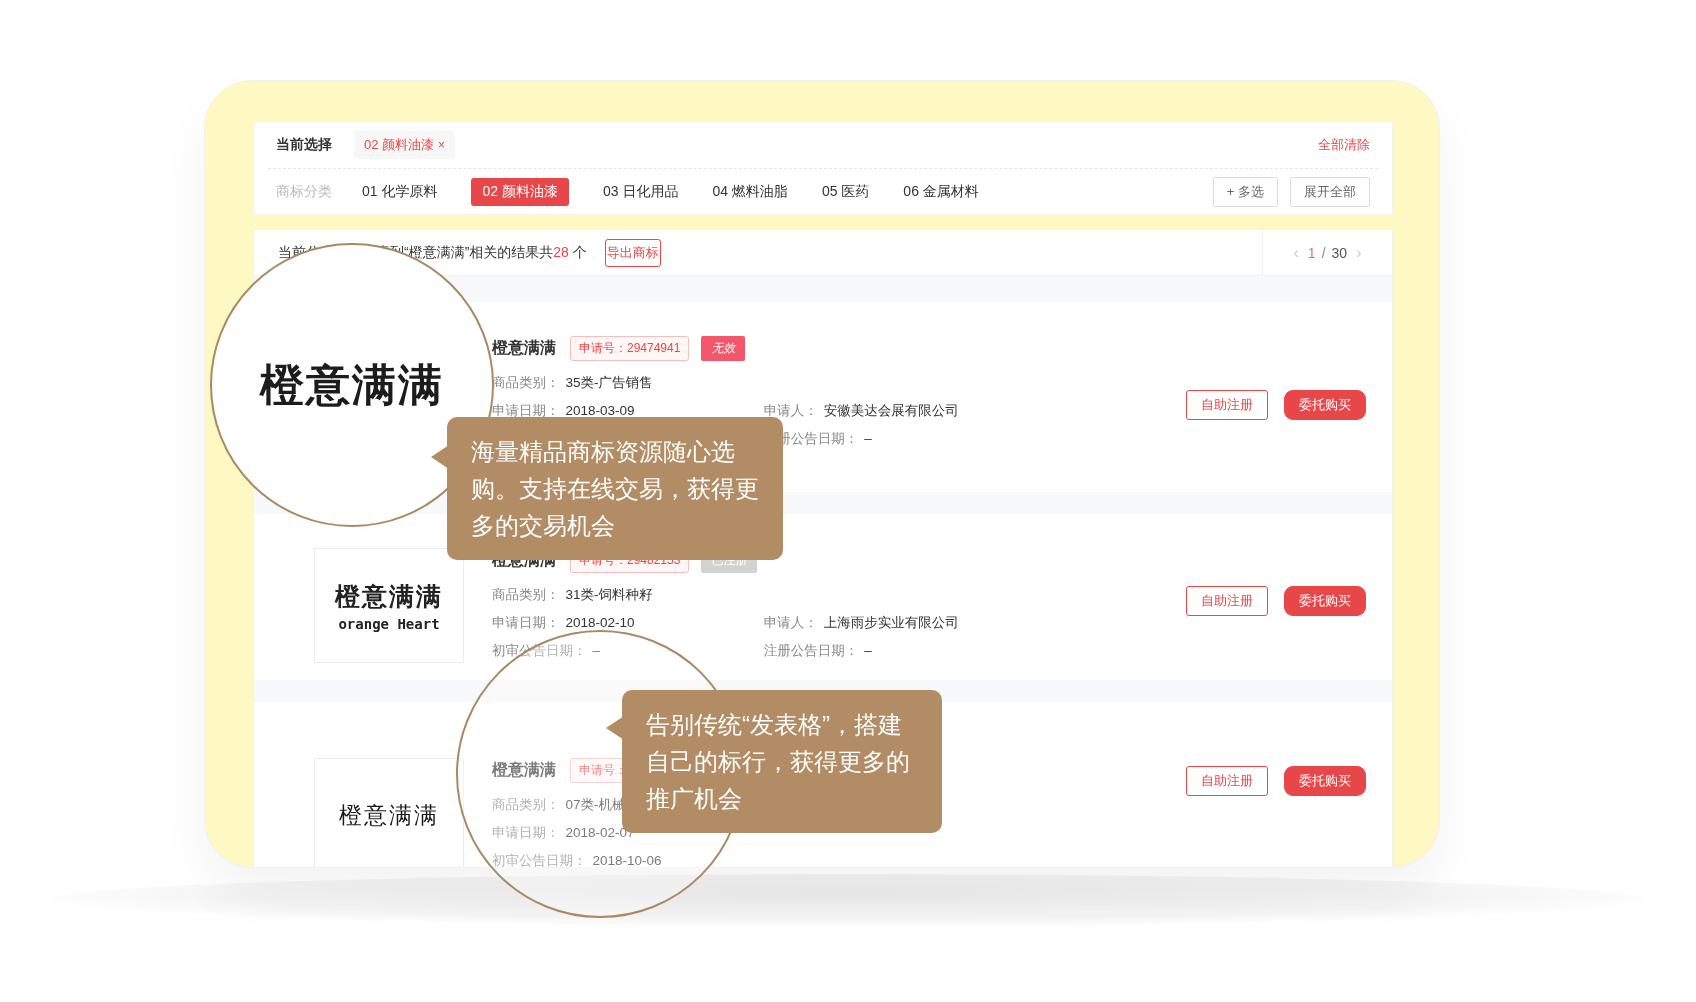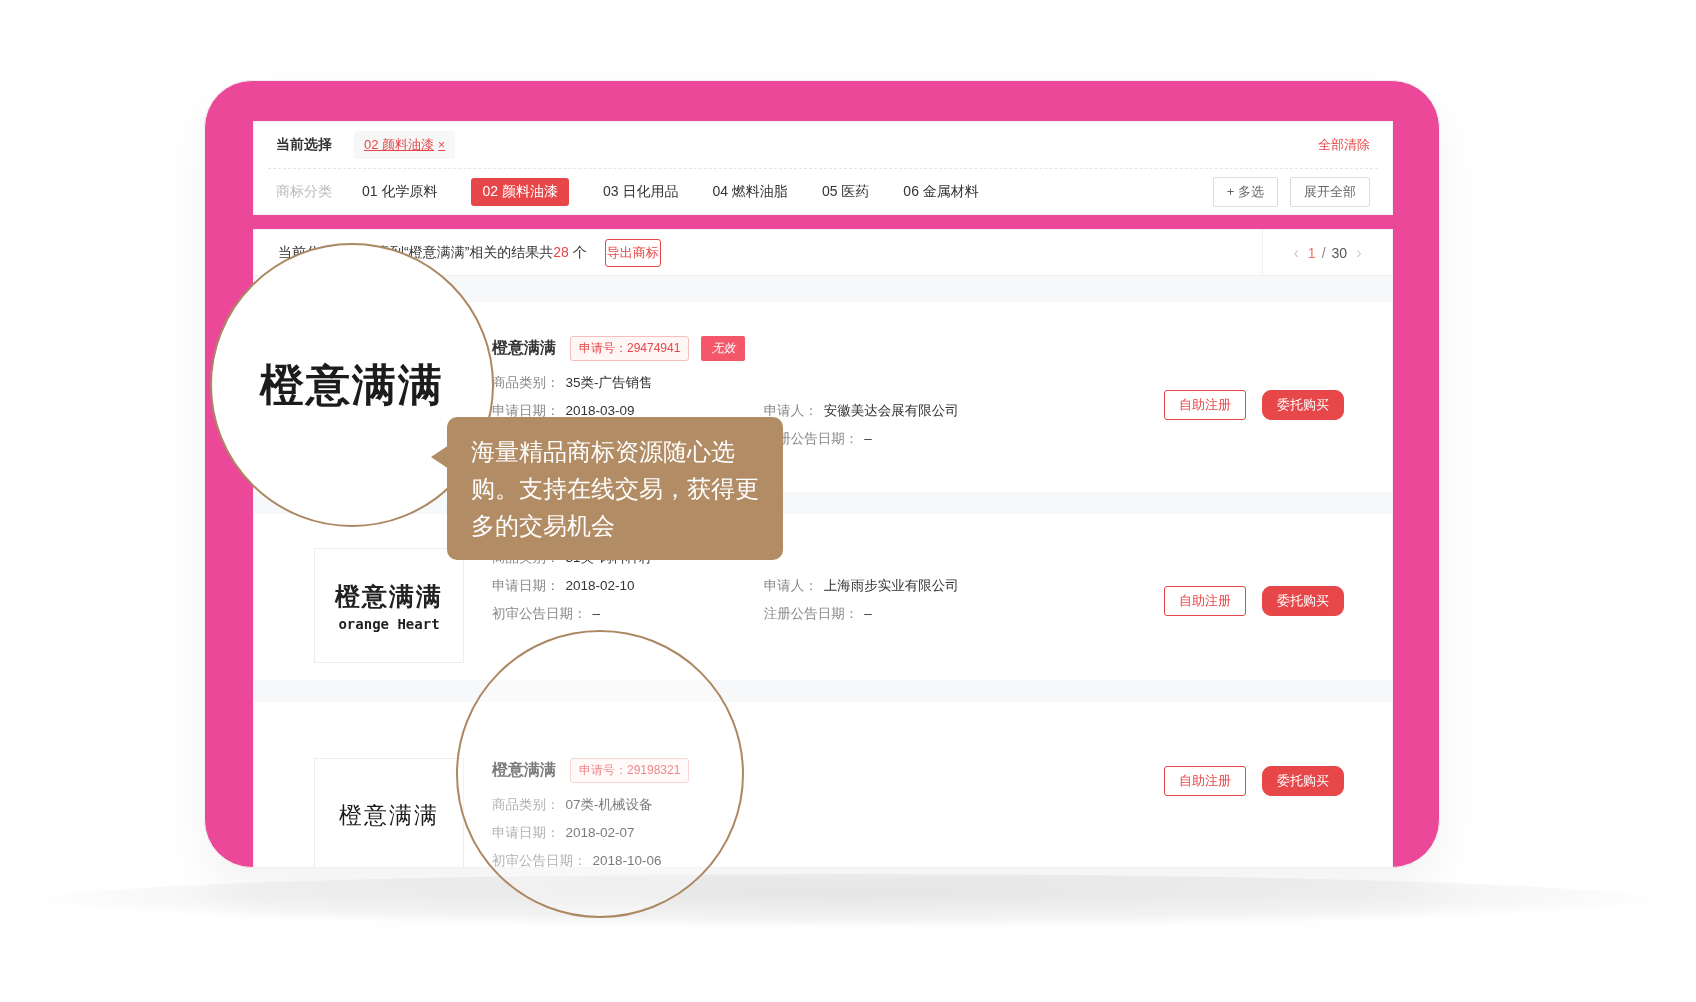--- a/index.html
+++ b/index.html
@@ -7,32 +7,32 @@
   body { font-family:"Liberation Sans","DejaVu Sans",sans-serif; }
   .stage { position:relative; width:1696px; height:1002px; background:#fff; overflow:hidden; }
 
   
   .laptop-base { position:absolute; left:48px; top:874px; width:1600px; height:52px;
     border-radius:50%;
     background:radial-gradient(ellipse at 50% 40%, #ebebeb 0%, #f5f5f5 55%, rgba(255,255,255,0) 75%); }
 
   
   .screen { position:absolute; left:204px; top:80px; width:1236px; height:788px;
-    background:#ec4899; border:1px solid #f1f1f1; border-radius:48px; overflow:hidden;
+    background:#fef9c3; border:1px solid #f1f1f1; border-radius:48px; overflow:hidden;
     box-shadow:0 24px 50px rgba(0,0,0,0.05); }
 
   .panel { position:absolute; left:48px; width:1140px; background:#fff; border:1px solid #f2f2f2; }
   .panel-filter { top:40px; height:94px; }
   .panel-results { top:148px; height:640px; border-bottom:none; }
 
   
   .filter-row { height:46px; display:flex; align-items:center; padding:0 22px; }
   .filter-label { font-size:14px; color:#333; font-weight:bold; }
   .filter-tag { margin-left:22px; background:#f7f7f7; color:#e84749; font-size:13px;
-    padding:5px 10px; border-radius:3px; cursor:pointer;text-decoration:underline; }
+    padding:5px 10px; border-radius:3px; cursor:pointer; }
   .filter-tag .x { margin-left:4px; font-size:12px; }
   .spacer { flex:1; }
   .clear-all { font-size:13px; color:#e84749; cursor:pointer; }
   .dashed-divider { border-top:1px dashed #e6e6e6; margin:0 14px; }
   .cat-row { height:46px; display:flex; align-items:center; padding:0 22px; font-size:14px; }
   .cat-label { color:#b9b9b9; margin-right:30px; }
   .cat-item { color:#333; margin-right:34px; cursor:pointer; white-space:nowrap; }
   .cat-item.active { background:#e84749; color:#fff; padding:5px 11px; border-radius:3px; }
   .cat-btn { border:1px solid #ddd; color:#666; font-size:13px; padding:5px 13px;
     border-radius:2px; margin-left:12px; cursor:pointer; white-space:nowrap; background:#fff; }
@@ -75,21 +75,21 @@
   .brand-name { font-size:16px; font-weight:bold; color:#333; }
   .appno-badge { margin-left:14px; font-size:12px; color:#e84749; background:#fff6f6;
     border:1px solid #f5bfbf; border-radius:3px; padding:3px 8px; white-space:nowrap; }
   .status-badge { margin-left:12px; font-size:12px; color:#fff; border-radius:2px;
     padding:4px 10px; white-space:nowrap; }
   .status-invalid { background:#f4566a;font-style:italic; }
   .status-registered { background:#d2d2d2; }
   .detail-line { font-size:13.5px; line-height:20px; margin-bottom:8px; color:#333; }
   .f-label { color:#888; margin-right:6px;margin-top:48px; }
   .col1 { display:inline-block; min-width:268px; }
-  .row-actions { position:absolute; right:48px; display:flex;text-align:center; }
+  .row-actions { position:absolute; right:26px; display:flex;text-align:center; }
   .row-1 .row-actions { top:88px; } .row-2 .row-actions { top:72px; } .row-3 .row-actions { top:64px; }
   .btn-outline { border:1px solid #e84749; color:#e84749; background:#fff; font-size:13px;
     padding:5px 14px; border-radius:3px; cursor:pointer; white-space:nowrap; }
   .btn-solid { border:1px solid #e84749; color:#fff; background:#e84749; font-size:13px;
     padding:5px 14px; border-radius:9px; margin-left:16px; cursor:pointer; white-space:nowrap; }
 
   
   .magnifier { position:absolute; border:2px solid #ab8862; border-radius:50%; }
   .magnifier-1 { left:210px; top:243px; width:284px; height:284px; background:#fff; z-index:20;
     display:flex; align-items:center; justify-content:center; }
@@ -182,20 +182,25 @@
       </div>
 
       <div class="row-gap gap-md"></div>
 
       <div class="result-row row-2">
         <div class="thumb">
           <span class="thumb-text-2">橙意满满</span>
           <span class="thumb-sub-2">orange Heart</span>
         </div>
         <div class="row-details">
+          <div class="title-line">
+            <span class="brand-name">橙意满满</span>
+            <span class="appno-badge">申请号：29482153</span>
+            <span class="status-badge status-registered">已注册</span>
+          </div>
           <div class="detail-line"><span class="f-label">商品类别：</span><span>31类-饲料种籽</span></div>
           <div class="detail-line">
             <span class="col1"><span class="f-label">申请日期：</span><span>2018-02-10</span></span>
             <span><span class="f-label">申请人：</span><span>上海雨步实业有限公司</span></span>
           </div>
           <div class="detail-line">
             <span class="col1"><span class="f-label">初审公告日期：</span><span>–</span></span>
             <span><span class="f-label">注册公告日期：</span><span>–</span></span>
           </div>
         </div>
@@ -236,14 +241,18 @@
     <span class="mag-text">橙意满满</span>
   </div>
 
   <div class="magnifier magnifier-2"></div>
 
   <div class="tooltip tooltip-1">
     <span class="tail"></span>
     <span>海量精品商标资源随心选购。支持在线交易，获得更多的交易机会</span>
   </div>
 
+  <div class="tooltip tooltip-2">
+    <span class="tail"></span>
+    <span>告别传统“发表格”，搭建自己的标行，获得更多的推广机会</span>
+  </div>
 
 </div>
 
 </body></html>

